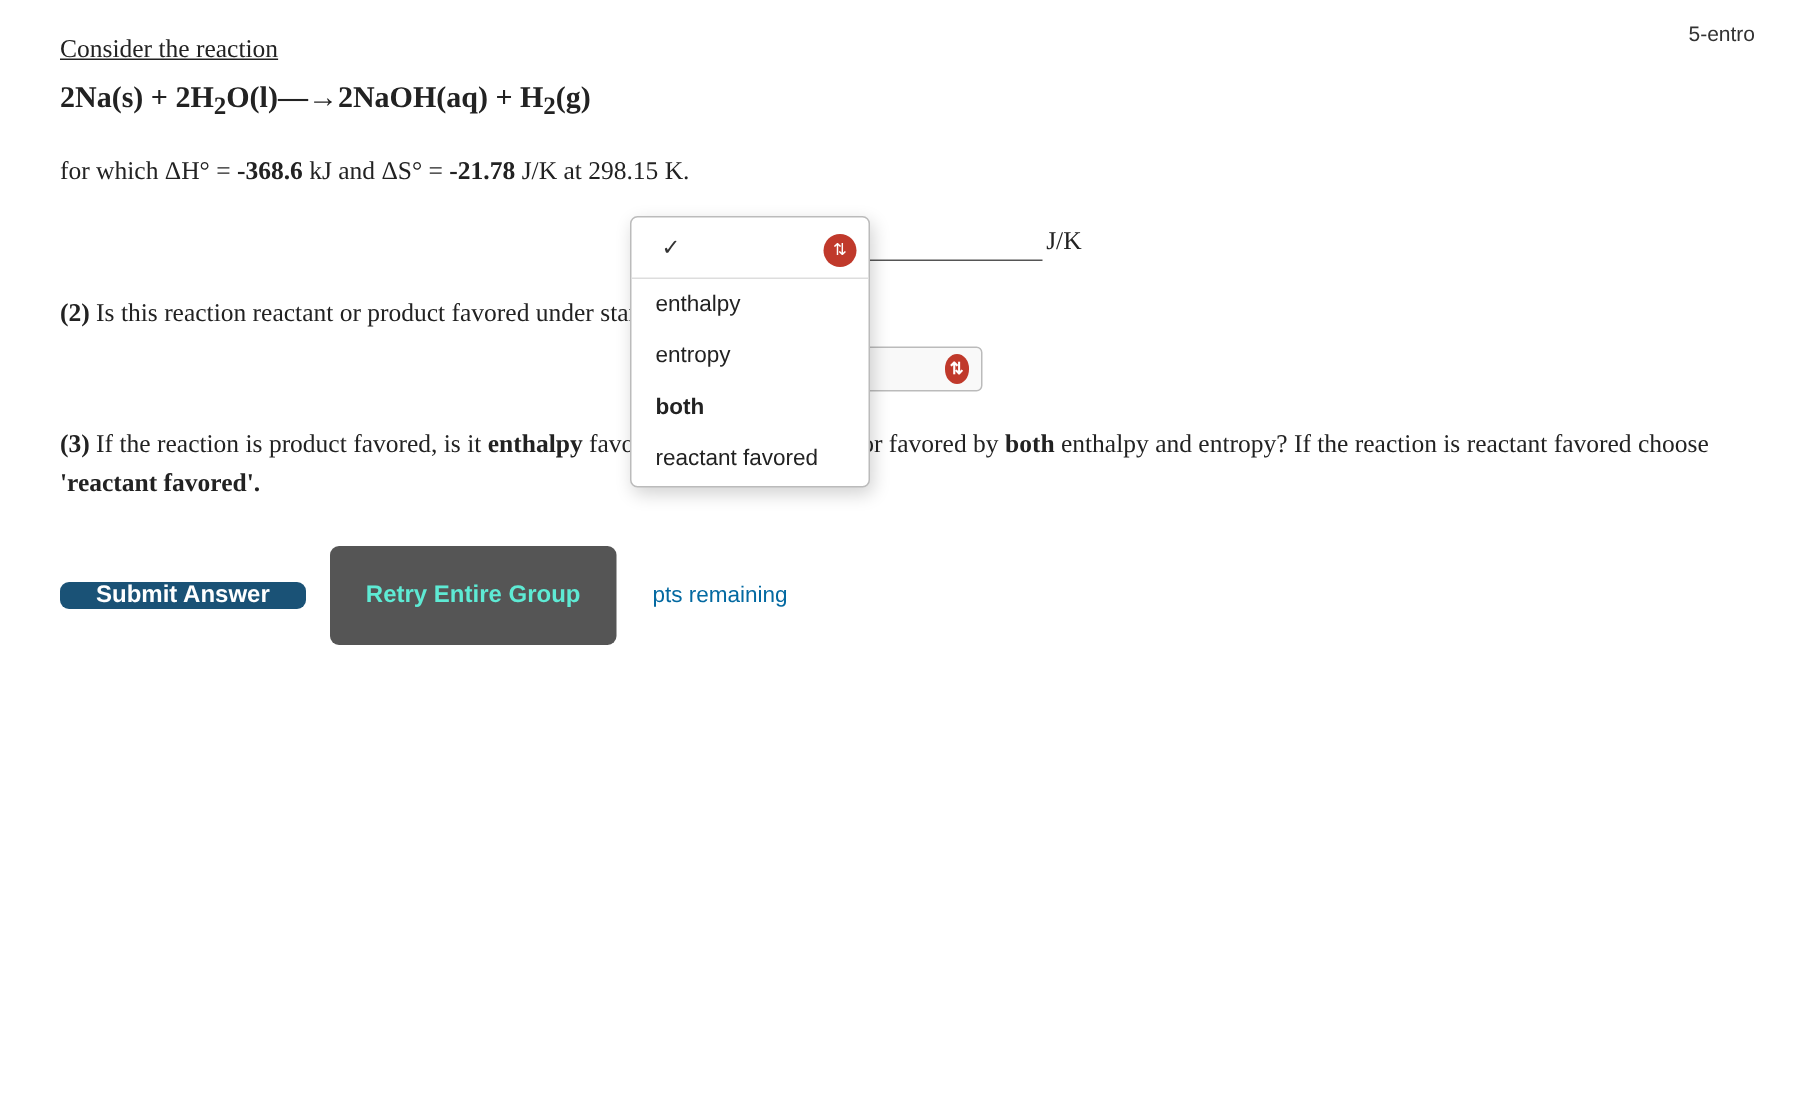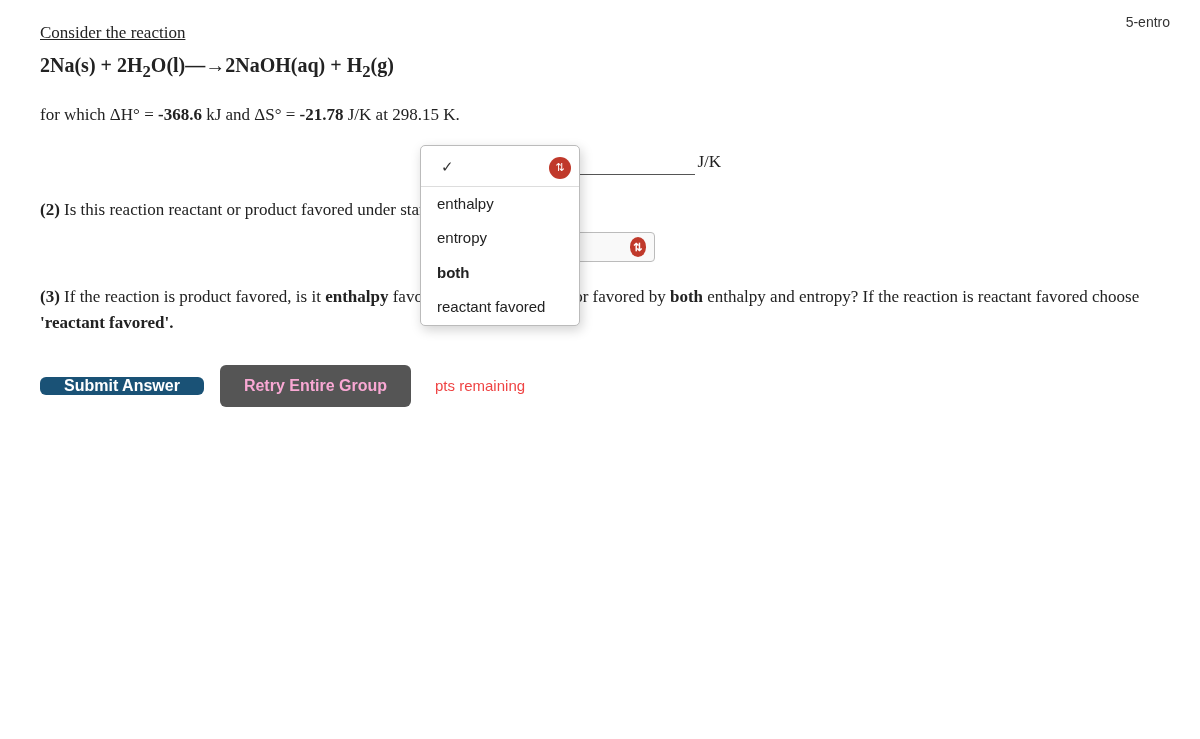--- a/index.html
+++ b/index.html
@@ -132,33 +132,33 @@
       border-radius: 6px;
       padding: 0 24px;
       font-size: 16px;
       font-weight: bold;
       font-family: Arial, Helvetica, sans-serif;
       cursor: pointer;
       min-width: 140px;
     }
     .btn-retry {
       background: #555;
-      color: #f9a8d4;
+      color: #5eead4;
       border: none;
       border-radius: 6px;
-      padding: 12px 24px;
+      padding: 24px 24px;
       font-size: 16px;
       font-weight: bold;
       font-family: Arial, Helvetica, sans-serif;
       cursor: pointer;
       min-width: 180px;
     }
     .attempts-text {
       font-size: 15px;
-      color: #ef4444;
+      color: #0369a1;
       font-family: Arial, Helvetica, sans-serif;
       margin-left: 8px;
     }
     
     .dropdown-open-area {
       position: absolute;
       top: -220px;
       left: 380px;
       z-index: 200;
     }

